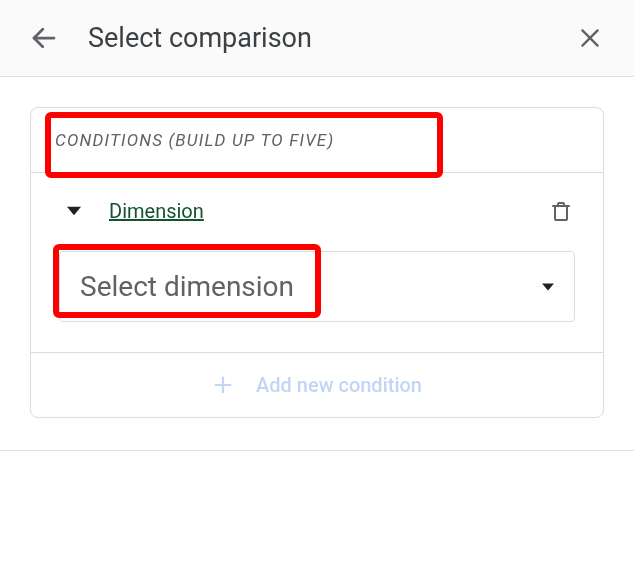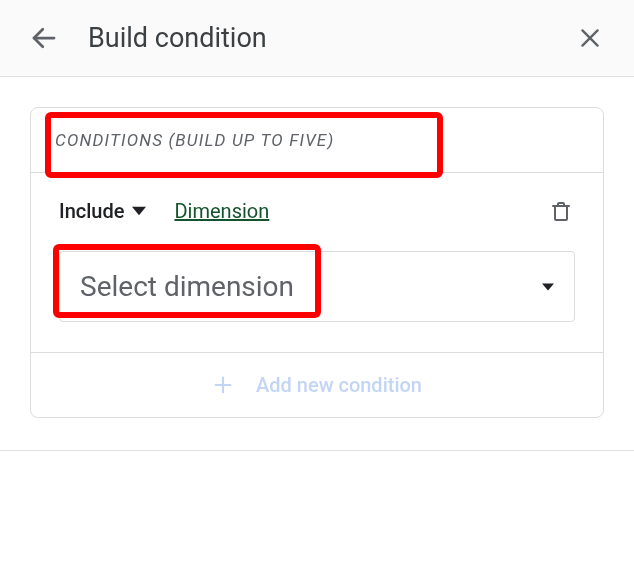--- a/index.html
+++ b/index.html
@@ -176,42 +176,41 @@
 
 <div class="header">
   <div class="back-btn">
     <span>
       <svg width="30" height="30" viewBox="0 0 24 24" fill="none" stroke="currentColor" stroke-width="2.2" stroke-linecap="round" stroke-linejoin="round">
           <line x1="20" y1="12" x2="4" y2="12"></line>
           <polyline points="11 5 4 12 11 19"></polyline>
         </svg>
     </span>
   </div>
-  <div class="header-title">Build condition</div>
+  <div class="header-title">Select comparison</div>
   <div class="close-btn">
     <span>
       <svg width="26" height="26" viewBox="0 0 24 24" fill="none" stroke="currentColor" stroke-width="2.2" stroke-linecap="round">
           <line x1="5" y1="5" x2="19" y2="19"></line>
           <line x1="19" y1="5" x2="5" y2="19"></line>
         </svg>
     </span>
   </div>
 </div>
 
 <div class="content">
   <div class="card">
     <div class="card-header">
       <div class="highlight-box-1"></div>
       <span class="card-header-text">CONDITIONS (BUILD UP TO FIVE)</span>
     </div>
 
     <div class="condition-row">
       <div class="condition-top">
         <div class="include-dropdown">
-          <span>Include</span>
           <span class="arrow">
             <svg width="14" height="14" viewBox="0 0 10 6">
                 <path d="M0 0 L5 6 L10 0 Z" fill="#202124"></path>
               </svg>
           </span>
         </div>
         <div class="dimension-label">Dimension</div>
         <div class="spacer"></div>
         <div class="delete-btn">
           <span>

